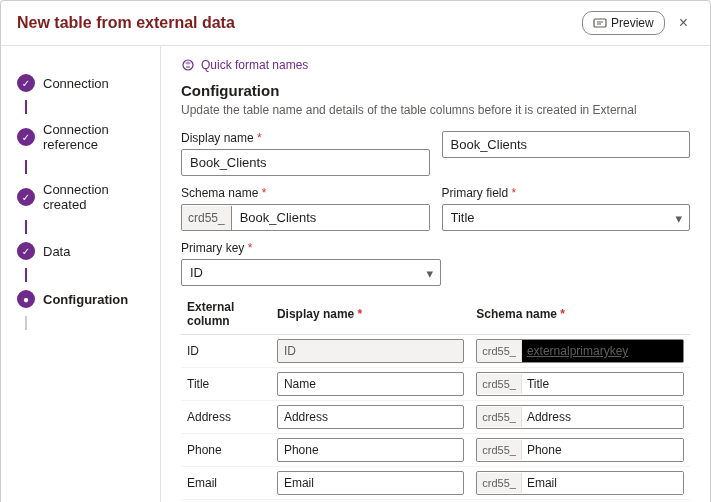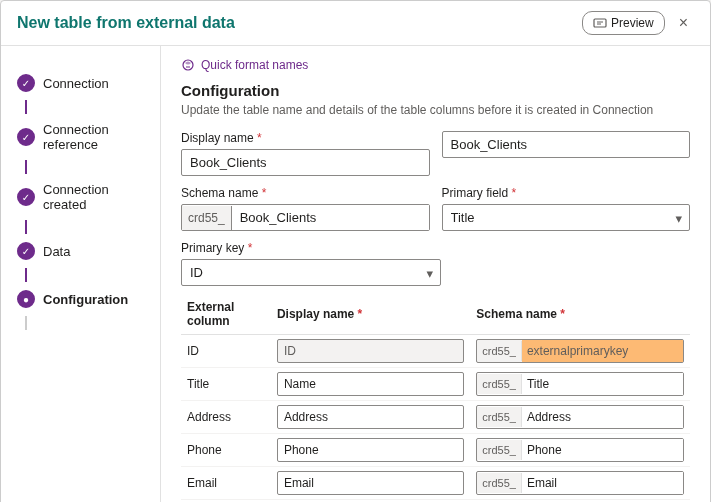--- a/index.html
+++ b/index.html
@@ -17,21 +17,21 @@
     .dialog-header {
       display: flex;
       align-items: center;
       padding: 10px 16px;
       border-bottom: 1px solid #e1e1e1;
       justify-content: space-between;
     }
     .dialog-title {
       font-size: 16px;
       font-weight: 600;
-      color: #0f766e;
+      color: #7f1d1d;
     }
     .header-right {
       display: flex;
       align-items: center;
       gap: 8px;
     }
     .preview-btn {
       display: flex;
       align-items: center;
       gap: 4px;
@@ -258,22 +258,23 @@
       color: #201f1e;
       background: #fff;
       flex: 1;
       outline: none;
       width: 80px;
     }
     .cell-prefix-wrap.disabled {
       background: #f3f2f1;
     }
     .cell-prefix-wrap.disabled .cell-prefix-input {
-      background: #fdba74;
-      color: #605e5c;
+      background: #000000;
+      color: #605e5c;
+      text-decoration: underline;
     }
     .check-icon { font-size: 10px; }
     .sidebar-connector {
       width: 2px;
       height: 14px;
       background: #ccc;
       margin-left: 24px;
     }
     .sidebar-connector.done { background: #6e2b8b; }
   </style>
@@ -342,21 +343,21 @@
       <div class="quick-format">
         <svg width="14" height="14" viewBox="0 0 14 14">
           <circle cx="7" cy="7" r="5" stroke="#6e2b8b" stroke-width="1.2" fill="none"></circle>
           <path d="M4 5 Q7 2 10 5 Q7 8 4 5Z" fill="#6e2b8b" opacity="0.5"></path>
           <line x1="5" y1="9" x2="9" y2="9" stroke="#6e2b8b" stroke-width="1"></line>
         </svg>
         <span>Quick format names</span>
       </div>
 
       <div class="section-title">Configuration</div>
-      <div class="section-desc">Update the table name and details of the table columns before it is created in Connection</div>
+      <div class="section-desc">Update the table name and details of the table columns before it is created in External</div>
 
       <div class="form-row">
         <div class="form-group">
           <label class="form-label">
             <span>Display name</span>
             <span class="required"> *</span>
           </label>
           <input type="text" class="form-input" value="Book_Clients" style="">
         </div>
         <div class="form-group">

